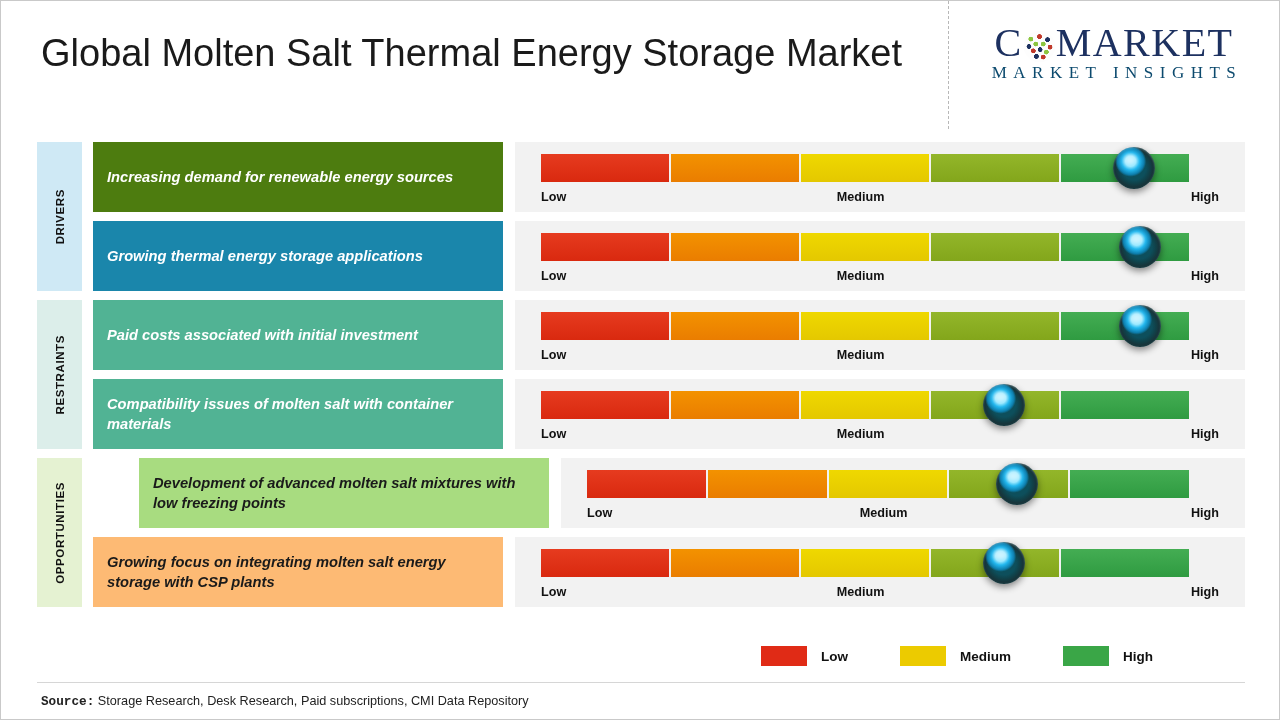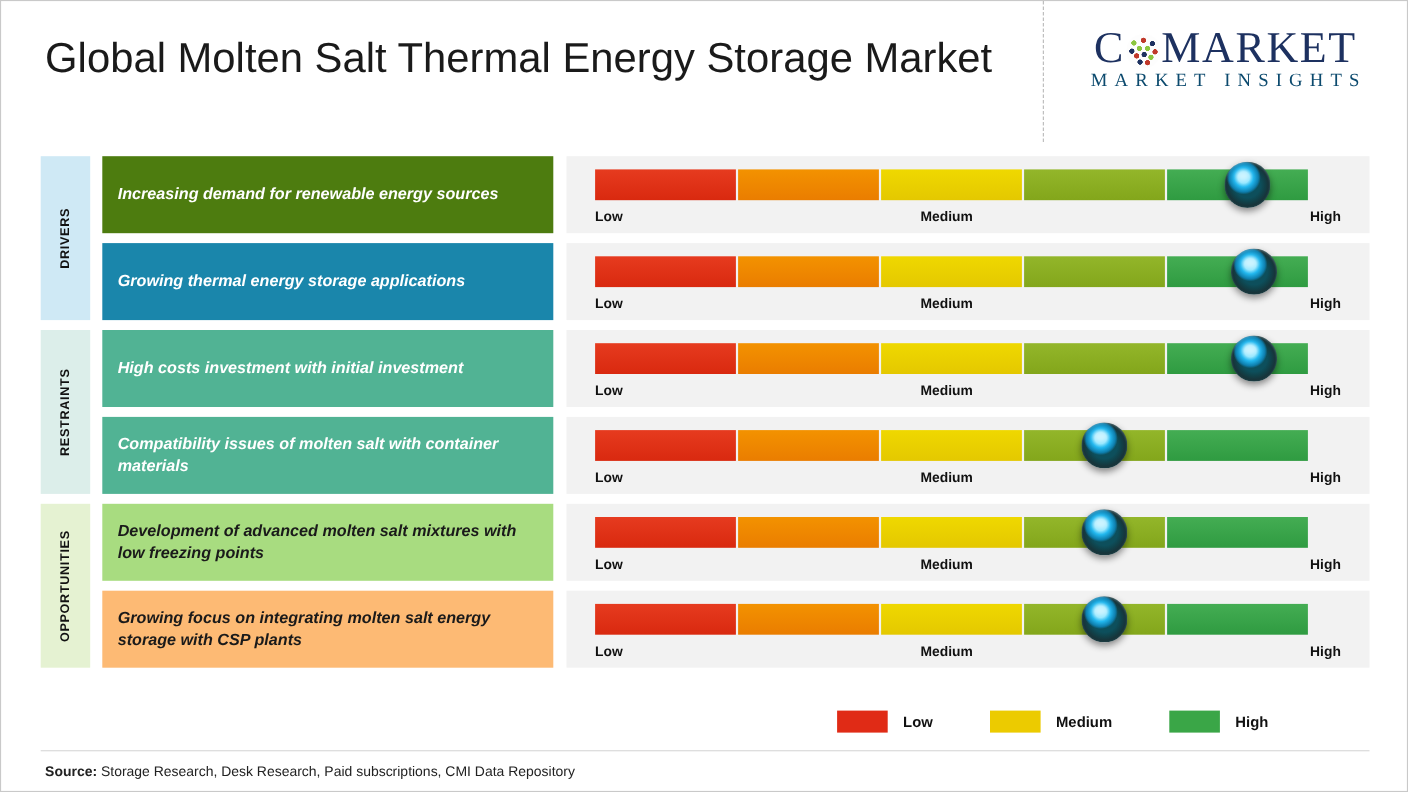--- a/index.html
+++ b/index.html
@@ -134,21 +134,21 @@
     position:absolute;left:760px;top:645px;width:440px;
     display:flex;align-items:center;
   }
   .leg-item{display:flex;align-items:center;margin-right:52px;}
   .leg-swatch{width:46px;height:20px;margin-right:14px;}
   .leg-label{font-size:13.5px;font-weight:bold;color:#111;}
 
   
   #footer-rule{position:absolute;left:36px;top:681px;width:1208px;height:1px;background:#d6d6d6;}
   #source{position:absolute;left:40px;top:693px;font-size:12.7px;color:#222;}
-  #source b{font-weight:bold;}
+  #source b{font-weight:bold;font-family:Liberation Mono, monospace;}
 </style>
 </head>
 <body>
 
 <div id="page">
 
   <div id="header">
     <div id="title-sub">Global Molten Salt Thermal Energy Storage Market</div>
   </div>
 
@@ -206,21 +206,21 @@
             </div>
           </div>
         </div>
       </div>
       <div class="group">
         <div class="cat-label" style="height: 149px; background: rgb(220, 238, 234);">
           <span>RESTRAINTS</span>
         </div>
         <div class="rows">
           <div class="row">
-            <div class="factor" style="background: rgb(81, 179, 148); color: rgb(255, 255, 255);">High costs investment with initial investment</div>
+            <div class="factor" style="background: rgb(81, 179, 148); color: rgb(255, 255, 255);">Paid costs associated with initial investment</div>
             <div class="gauge-panel">
               <div class="bar">
                 <div class="seg s1"></div>
                 <div class="seg s2"></div>
                 <div class="seg s3"></div>
                 <div class="seg s4"></div>
                 <div class="seg s5"></div>
               </div>
               <div class="marker" title="High" style="left: calc(92.5% - 49.85px);"></div>
               <div class="scale">
@@ -249,21 +249,21 @@
             </div>
           </div>
         </div>
       </div>
       <div class="group">
         <div class="cat-label" style="height: 149px; background: rgb(229, 242, 210);">
           <span>OPPORTUNITIES</span>
         </div>
         <div class="rows">
           <div class="row">
-            <div class="factor" style="background: rgb(168, 220, 128); color: rgb(26, 26, 26);">Development of advanced molten salt mixtures with low freezing points</div>
+            <div class="factor" style="background: rgb(168, 220, 128); color: rgb(26, 26, 26); margin-left: 46px;">Development of advanced molten salt mixtures with low freezing points</div>
             <div class="gauge-panel">
               <div class="bar">
                 <div class="seg s1"></div>
                 <div class="seg s2"></div>
                 <div class="seg s3"></div>
                 <div class="seg s4"></div>
                 <div class="seg s5"></div>
               </div>
               <div class="marker" title="Medium-High" style="left: calc(71.5% - 32.63px);"></div>
               <div class="scale">

